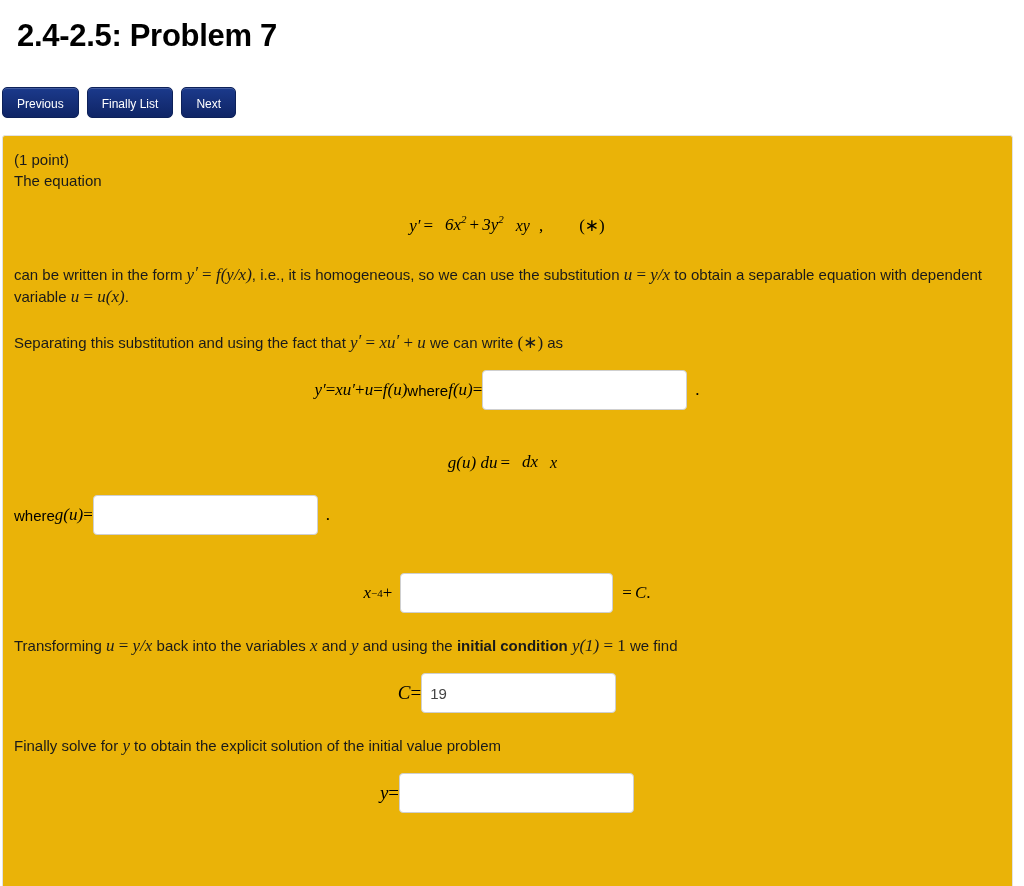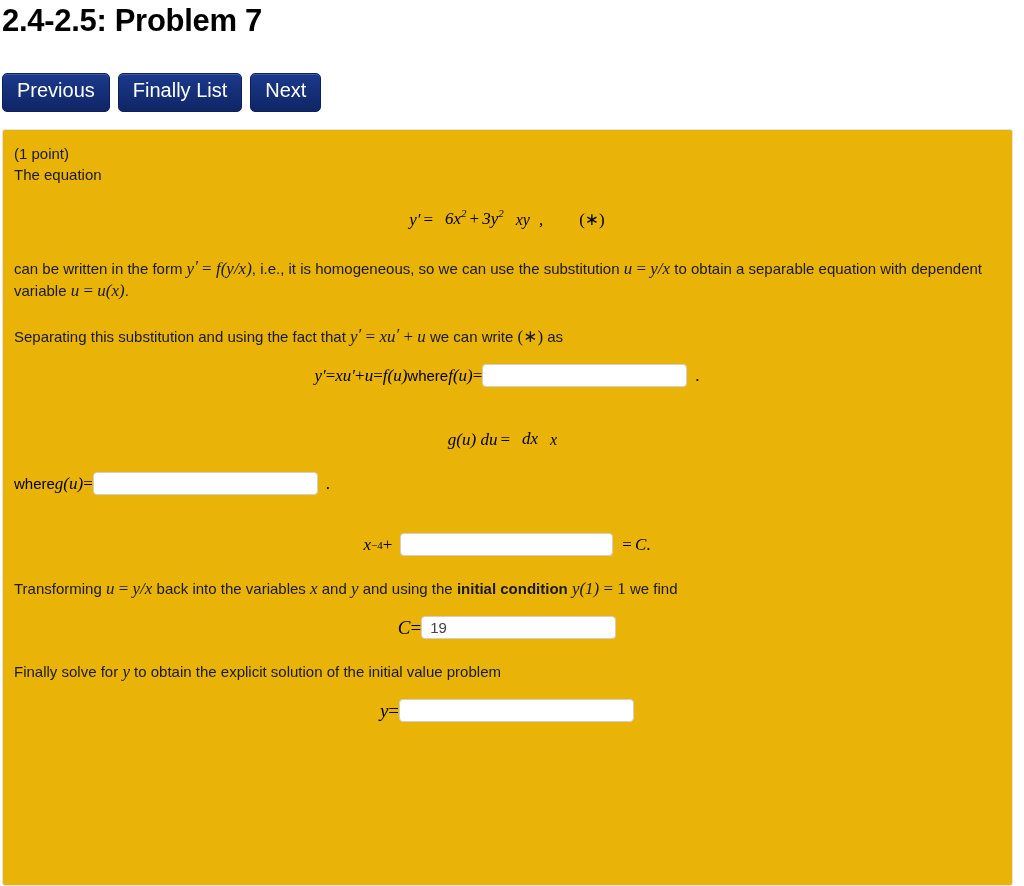--- a/index.html
+++ b/index.html
@@ -17,44 +17,43 @@
   .page {
     position: relative;
     width: 1024px;
     height: 886px;
   }
   
   .page-title {
     font-size: 31px;
     font-weight: bold;
     letter-spacing: -0.3px;
-    margin: 0;
+    margin: 15px;
     padding: 1px 0 0 2px;
     line-height: 40px;
     color: #000;
   }
   
   .nav-bar {
     display: flex;
     gap: 8px;
     padding: 16px 0 0 2px;
   }
   .nav-btn {
     font-family: "Liberation Sans", sans-serif;
-    font-size: 20px;
+    font-size: 12px;
     color: #ffffff;
     background: linear-gradient(to bottom, #1b3a8c 0%, #16307a 45%, #0f2566 100%);
     border: 1px solid #0d2159;
     border-radius: 5px;
-    padding: 7px 14px 12px 14px;
+    padding: 7px 14px 4px 14px;
     line-height: 18px;
     cursor: pointer;
     box-shadow: inset 0 1px 0 rgba(255,255,255,0.18);
     white-space: nowrap;
-    margin-top: 16px;
   }
   
   .problem-panel {
     margin: 17px 11px 0 2px;
     border: 1px solid #e2e2e2;
     background: #eab308;
     border-radius: 3px;
     height: 757px;
     box-sizing: border-box;
     padding: 13px 12px 0 11px;
@@ -155,21 +154,21 @@
     box-sizing: border-box;
     padding: 3px 8px;
     outline: none;
     vertical-align: middle;
   }
   .ans.w205 { width: 205px; }
   .ans.w225 { width: 225px; }
   .ans.w213 { width: 213px; }
   .ans.w195 { width: 195px; }
   .ans.w235 { width: 235px; }
-  .ans.tall { height: 23px; }
+  .ans.tall { height: 40px; }
 
   .eqrow {
     display: flex;
     align-items: center;
   }
   .eqrow .lbl {
     font-family: "Liberation Serif", serif;
     font-size: 17px;
     font-style: italic;
   }

